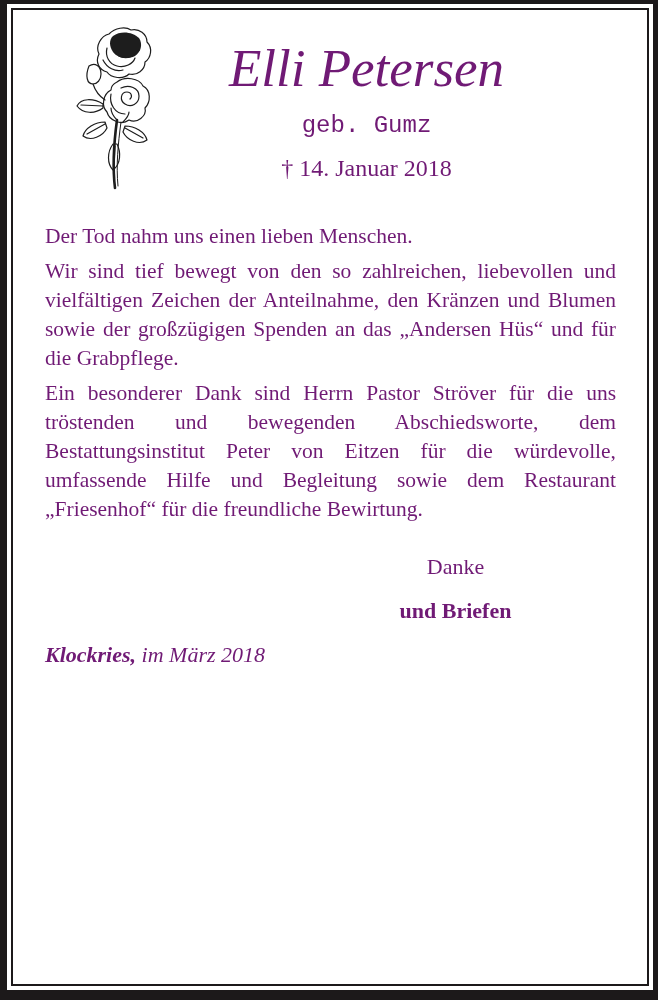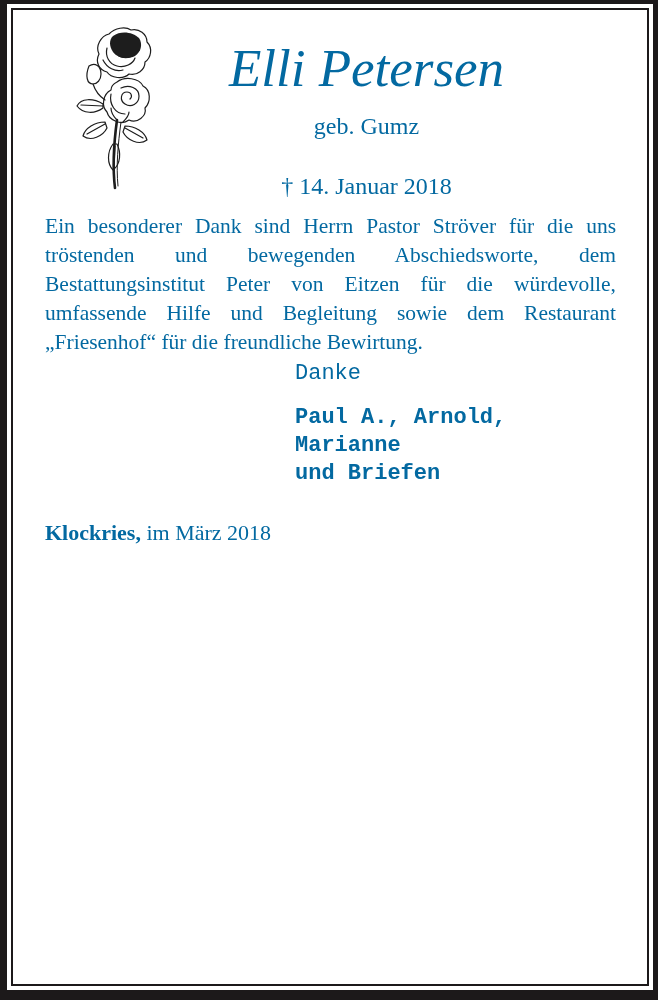--- a/index.html
+++ b/index.html
@@ -16,21 +16,21 @@
     left: 7px; top: 4px; right: 5px; bottom: 10px;
     background: #ffffff;
   }
   .card {
     position: absolute;
     left: 11px; top: 8px; right: 9px; bottom: 14px;
     border: 2px solid #1c191a;
     background: #ffffff;
     box-sizing: border-box;
     padding: 0 31px 0 32px;
-    color: #0369a1;
+    color: #701a75;
   }
   .header { position: relative; height: 196px; }
   .rose {
     position: absolute;
     left: 28px; top: 16px;
     width: 82px; height: 166px;
   }
   .title-line {
     position: absolute;
     left: 0; width: 100%;
@@ -38,44 +38,43 @@
     padding-left: 72px;
     text-align: center;
     white-space: nowrap;
   }
   .deceased-name {
     top: 32px;
     font-size: 53px;
     font-style: italic;
     line-height: 1;
   }
-  .maiden-name { top: 104px; font-size: 24px; line-height: 1; }
-  .death-date  { top: 164px; font-size: 24px; line-height: 1; }
+  .maiden-name { top: 104px; font-size: 24px; line-height: 1; font-family: Liberation Mono, monospace; }
+  .death-date  { top: 146px; font-size: 24px; line-height: 1; }
   .body-text p {
     margin: 6px 0 0 0;
     font-size: 21.5px;
     line-height: 29px;
     text-align: justify;
     text-justify: inter-word;
   }
   .body-text p.first { margin-top: 16px; }
   .closing {
-    margin-top: 2px;
+    margin-top: 28px;
     margin-left: 250px;
-    text-align: left;
-    font-family: Liberation Mono, monospace;
+    text-align: center;
   }
   .danke { font-size: 22px; line-height: 29px; }
   .names {
     margin-top: 16px;
     font-size: 22px;
     font-weight: bold;
     line-height: 28px;
   }
-  .colophon { margin-top: 31px; font-size: 22px; line-height: 28px; }
+  .colophon { margin-top: 16px; font-size: 22px; line-height: 28px; font-style: italic; }
   .colophon .place { font-weight: bold; }
 </style>
 </head>
 <body>
 
 <div class="page">
   <div class="frame-outer"></div>
   <div class="frame-gap"></div>
   <div class="card">
 
@@ -110,27 +109,28 @@
 
         <path d="M44 94 C40 90 38 86 38 82"></path>
         <path d="M50 96 C54 92 56 88 56 86"></path>
       </svg>
       <div class="title-line deceased-name">Elli Petersen</div>
       <div class="title-line maiden-name">geb. Gumz</div>
       <div class="title-line death-date">† 14. Januar 2018</div>
     </div>
 
     <div class="body-text">
+      <p class="first">Der Tod nahm uns einen lieben Menschen.</p>
+      <p>Wir sind tief bewegt von den so zahlreichen, liebevollen und vielfältigen Zeichen der Anteilnahme, den Kränzen und Blumen sowie der großzügigen Spenden an das „Andersen Hüs“ und für die Grabpflege.</p>
       <p>Ein besonderer Dank sind Herrn Pastor Ströver für die uns tröstenden und bewegenden Abschiedsworte, dem Bestattungsinstitut Peter von Eitzen für die würdevolle, umfassende Hilfe und Begleitung sowie dem Restaurant „Friesenhof“ für die freundliche Bewirtung.</p>
     </div>
 
     <div class="closing">
       <div class="danke">Danke</div>
       <div class="names">
-        <div>Paul A., Arnold, Marianne</div>
         <div>und Briefen</div>
       </div>
     </div>
 
     <div class="colophon">
       <span class="place">Klockries,</span>
       <span>im März 2018</span>
     </div>
 
   </div>

